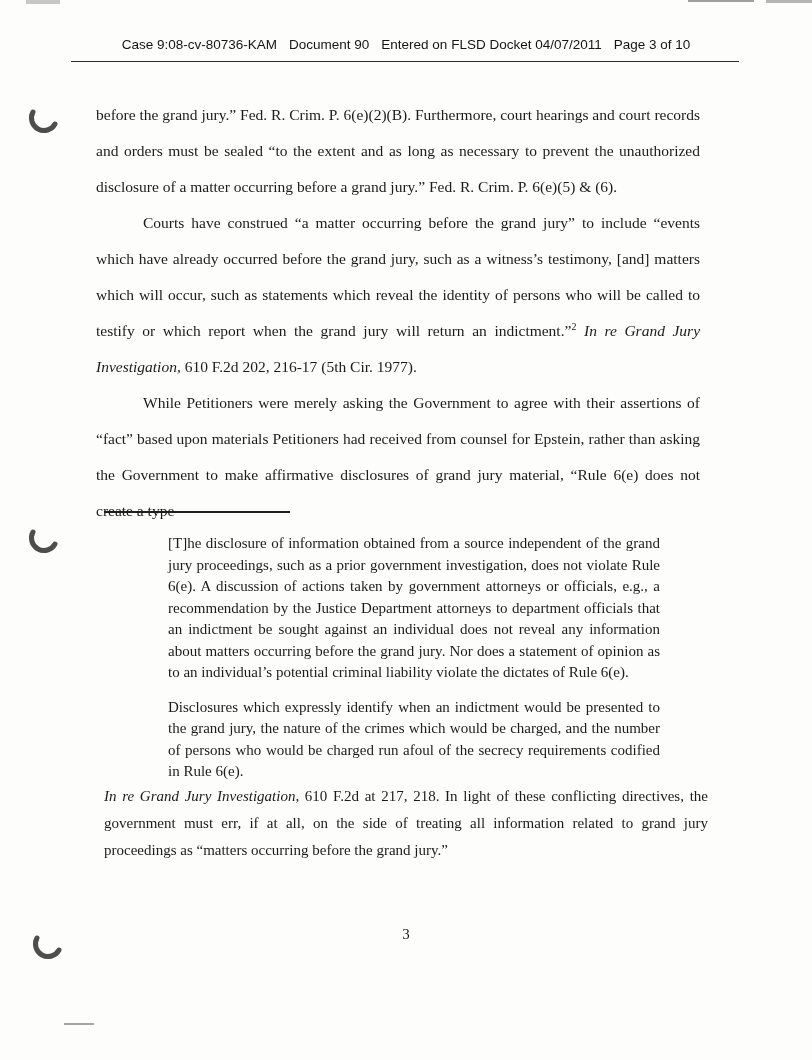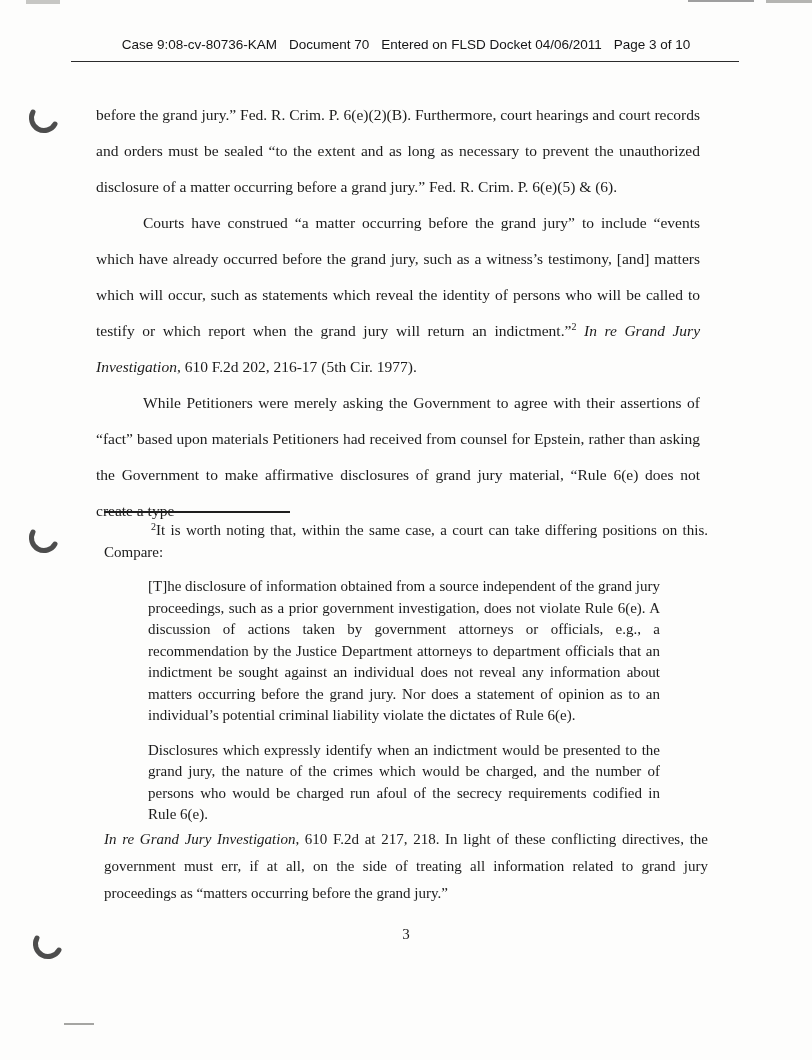--- a/index.html
+++ b/index.html
@@ -79,21 +79,21 @@
   .footnotes {
     position: absolute;
     top: 520px; left: 104px;
     width: 604px;
     font-size: 15px;
     line-height: 21.5px;
     text-align: justify;
   }
   .footnotes p.fn-intro { text-indent: 47px; }
   .footnotes blockquote {
-    margin: 13px 48px 0 44px;
+    margin: 13px 48px 0 64px;
     text-align: justify;
   }
   .footnotes p.fn-with { margin-top: 8px; }
   .footnotes p.fn-closing {
     margin-top: 0;
     line-height: 27px;
   }
   sup.fn-mark {
     font-size: 10px;
     vertical-align: baseline;
@@ -132,37 +132,36 @@
     </svg>
   </div>
   <div class="punch p3">
     <svg width="38" height="32" viewBox="0 0 38 32">
       <path d="M11 4 A 12 12 0 1 0 33 16" fill="none" stroke="#4d4d4d" stroke-width="5" stroke-linecap="round"></path>
     </svg>
   </div>
 
   <div class="docket-header">
     <span>Case 9:08-cv-80736-KAM</span>
-    <span>Document 70</span>
-    <span>Entered on FLSD Docket 04/06/2011</span>
+    <span>Document 90</span>
+    <span>Entered on FLSD Docket 04/07/2011</span>
     <span>Page 3 of 10</span>
   </div>
   <div class="header-rule"></div>
 
   <div class="main-text">
     <p>before the grand jury.”  Fed. R. Crim. P. 6(e)(2)(B).  Furthermore, court hearings and court records and orders must be sealed “to the extent and as long as necessary to prevent the unauthorized disclosure of a matter occurring before a grand jury.”  Fed. R. Crim. P. 6(e)(5) &amp; (6).</p>
     <p class="indent"><span>Courts have construed “a matter occurring before the grand jury” to include “events which have already occurred before the grand jury, such as a witness’s testimony, [and] matters which will occur, such as statements which reveal the identity of persons who will be called to testify or which report when the grand jury will return an indictment.”</span><sup class="fn-ref">2</sup>
       <span class="italic">In re Grand Jury Investigation</span><span>, 610 F.2d 202, 216-17 (5th Cir. 1977).</span></p>
     <p class="indent">While Petitioners were merely asking the Government to agree with their assertions of “fact” based upon materials Petitioners had received from counsel for Epstein, rather than asking the Government to make affirmative disclosures of grand jury material, “Rule 6(e) does not create a type</p>
   </div>
 
   <div class="fn-rule"></div>
 
   <div class="footnotes">
-    <p class="fn-intro"><sup class="fn-mark">2</sup><span>It is worth noting that, within the same case, a court can take differing positions on this.  Compare:</span></p>
     <blockquote>[T]he disclosure of information obtained from a source independent of the grand jury proceedings, such as a prior government investigation, does not violate Rule 6(e).  A discussion of actions taken by government attorneys or officials, e.g., a recommendation by the Justice Department attorneys to department officials that an indictment be sought against an individual does not reveal any information about matters occurring before the grand jury.  Nor does a statement of opinion as to an individual’s potential criminal liability violate the dictates of Rule 6(e).</blockquote>
     <blockquote>Disclosures which expressly identify when an indictment would be presented to the grand jury, the nature of the crimes which would be charged, and the number of persons who would be charged run afoul of the secrecy requirements codified in Rule 6(e).</blockquote>
     <p class="fn-closing"><span class="italic">In re Grand Jury Investigation</span><span>, 610 F.2d at 217, 218.  In light of these conflicting directives, the government must err, if at all, on the side of treating all information related to grand jury proceedings as “matters occurring before the grand jury.”</span></p>
   </div>
 
   <div class="page-number">3</div>
 
 </div>
 
 </body></html>

